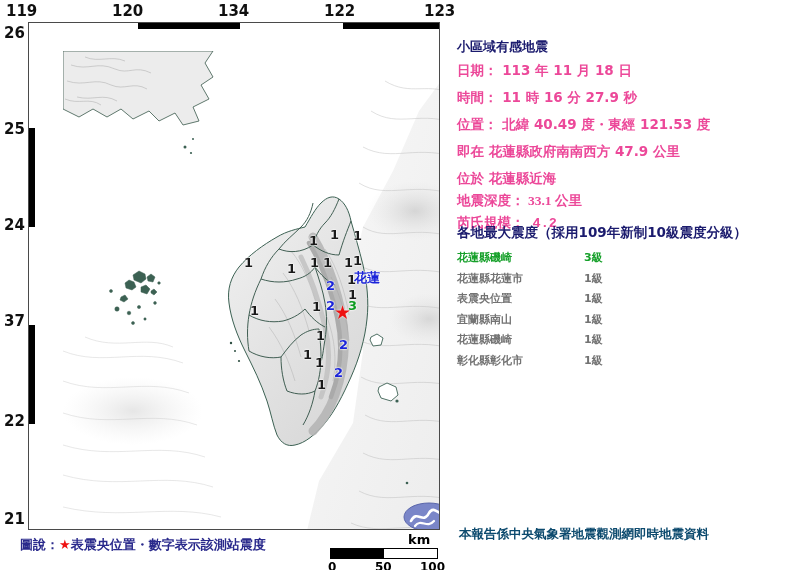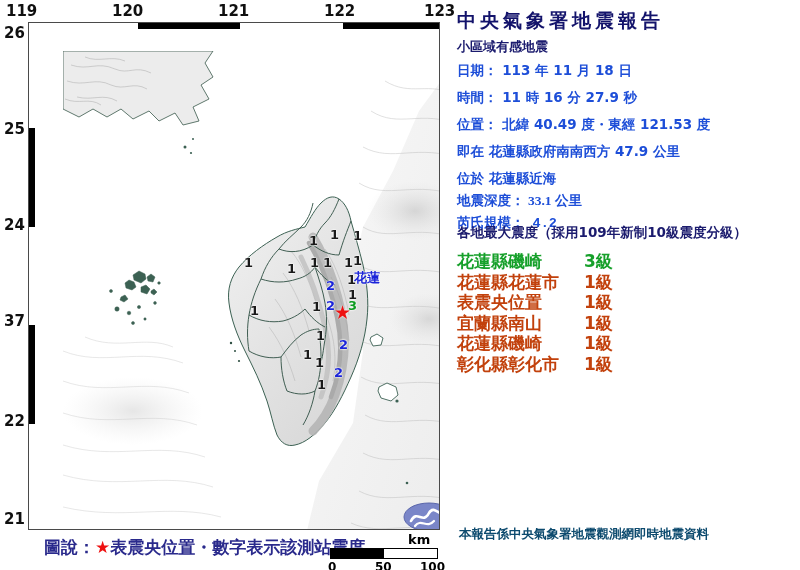--- a/index.html
+++ b/index.html
@@ -53,21 +53,21 @@
   #city-hualien{
     position:absolute;font-size:13px;font-weight:bold;color:#1a23d8;
     text-shadow:0 0 2px #fff,0 0 2px #fff;
     font-family:"DejaVu Sans","Liberation Sans",sans-serif;
   }
 
   #cwa-logo{position:absolute;right:8px;bottom:14px;width:52px;height:32px;}
 
   
   #legend-text{
-    position:absolute;left:44px;top:536px;font-size:17px;font-weight:bold;
+    position:absolute;left:20px;top:536px;font-size:13px;font-weight:bold;
     color:#2a2a8c;white-space:nowrap;
     font-family:"DejaVu Sans","Liberation Sans",sans-serif;
   }
   #legend-text .star{color:#ee1111;}
   #scalebar{position:absolute;left:330px;top:548px;width:108px;height:11px;
     border:1px solid #000;box-sizing:border-box;display:flex;}
   #scalebar .seg{height:100%;}
   #scalebar .seg.on{background:#000;}
   #scale-km{position:absolute;left:408px;top:532px;font-size:13px;font-weight:bold;color:#000;}
   .scale-num{position:absolute;top:560px;font-size:12px;font-weight:bold;color:#000;}
@@ -79,51 +79,51 @@
     font-family:"DejaVu Sans","Liberation Sans",sans-serif;
   }
   #report-title{
     position:absolute;left:2px;top:8px;font-size:19px;font-weight:bold;
     letter-spacing:4px;color:#13136b;white-space:nowrap;
   }
   #subtitle{position:absolute;left:2px;top:38px;font-size:13px;font-weight:bold;color:#1b1b6e;}
 
   .info-line{
     position:absolute;left:2px;font-size:13.5px;font-weight:bold;
-    color:#1d4ed8;white-space:nowrap;
+    color:#ec4899;white-space:nowrap;
   }
 
   #intensity-heading{
     position:absolute;left:2px;top:224px;font-size:13.5px;font-weight:bold;
     color:#1b1b6e;white-space:nowrap;
   }
   #intensity-list{position:absolute;left:2px;top:250px;width:300px;}
-  .int-row{position:relative;height:20.5px;font-size:17px;font-weight:bold;white-space:nowrap;}
+  .int-row{position:relative;height:20.5px;font-size:11px;font-weight:bold;white-space:nowrap;}
   .int-row .place{position:absolute;left:0;top:0;}
   .int-row .level{position:absolute;left:127px;top:0;}
   .lv3{color:#16a02a;}
   .lv2{color:#1a23d8;}
-  .lv1{color:#c2410c;}
+  .lv1{color:#737373;}
 
   #footnote{
     position:absolute;left:4px;top:525px;font-size:12.5px;font-weight:bold;
     color:#0c4a6e;line-height:1.5;
   }
 </style>
 </head>
 <body>
 
 <div id="page">
 
   <div id="map-panel">
 
     <div id="lon-labels">
         <div class="lon-label" style="left: 6px;">119</div>
         <div class="lon-label" style="left: 112px;">120</div>
-        <div class="lon-label" style="left: 218px;">121</div>
+        <div class="lon-label" style="left: 218px;">134</div>
         <div class="lon-label" style="left: 324px;">122</div>
         <div class="lon-label" style="left: 424px;">123</div>
       </div>
     <div id="lat-labels">
         <div class="lat-label" style="top: 24px;">26</div>
         <div class="lat-label" style="top: 120px;">25</div>
         <div class="lat-label" style="top: 216px;">24</div>
         <div class="lat-label" style="top: 312px;">37</div>
         <div class="lat-label" style="top: 412px;">22</div>
         <div class="lat-label" style="top: 510px;">21</div>
@@ -350,21 +350,20 @@
     </div>
     <div id="scale-km">km</div>
     <div id="scale-ticks">
         <div class="scale-num" style="left: 328px;">0</div>
         <div class="scale-num" style="left: 375px;">50</div>
         <div class="scale-num" style="left: 420px;">100</div>
       </div>
   </div>
 
   <div id="report">
-    <div id="report-title">中央氣象署地震報告</div>
     <div id="subtitle">小區域有感地震</div>
     <div id="info-lines">
         <div class="info-line" style="top: 62px;">日期： 113 年 11 月 18 日</div>
         <div class="info-line" style="top: 89px;">時間： 11 時 16 分 27.9 秒</div>
         <div class="info-line" style="top: 116px;">位置： 北緯 40.49 度・東經 121.53 度</div>
         <div class="info-line" style="top: 143px;">即在 花蓮縣政府南南西方 47.9 公里</div>
         <div class="info-line" style="top: 170px;">位於 花蓮縣近海</div>
         <div class="info-line" style="top: 192px; font-family: Liberation Serif, serif;">地震深度： 33.1 公里</div>
         <div class="info-line" style="top: 214px; font-family: Liberation Mono, monospace;">芮氏規模： 4.2</div>
       </div>

